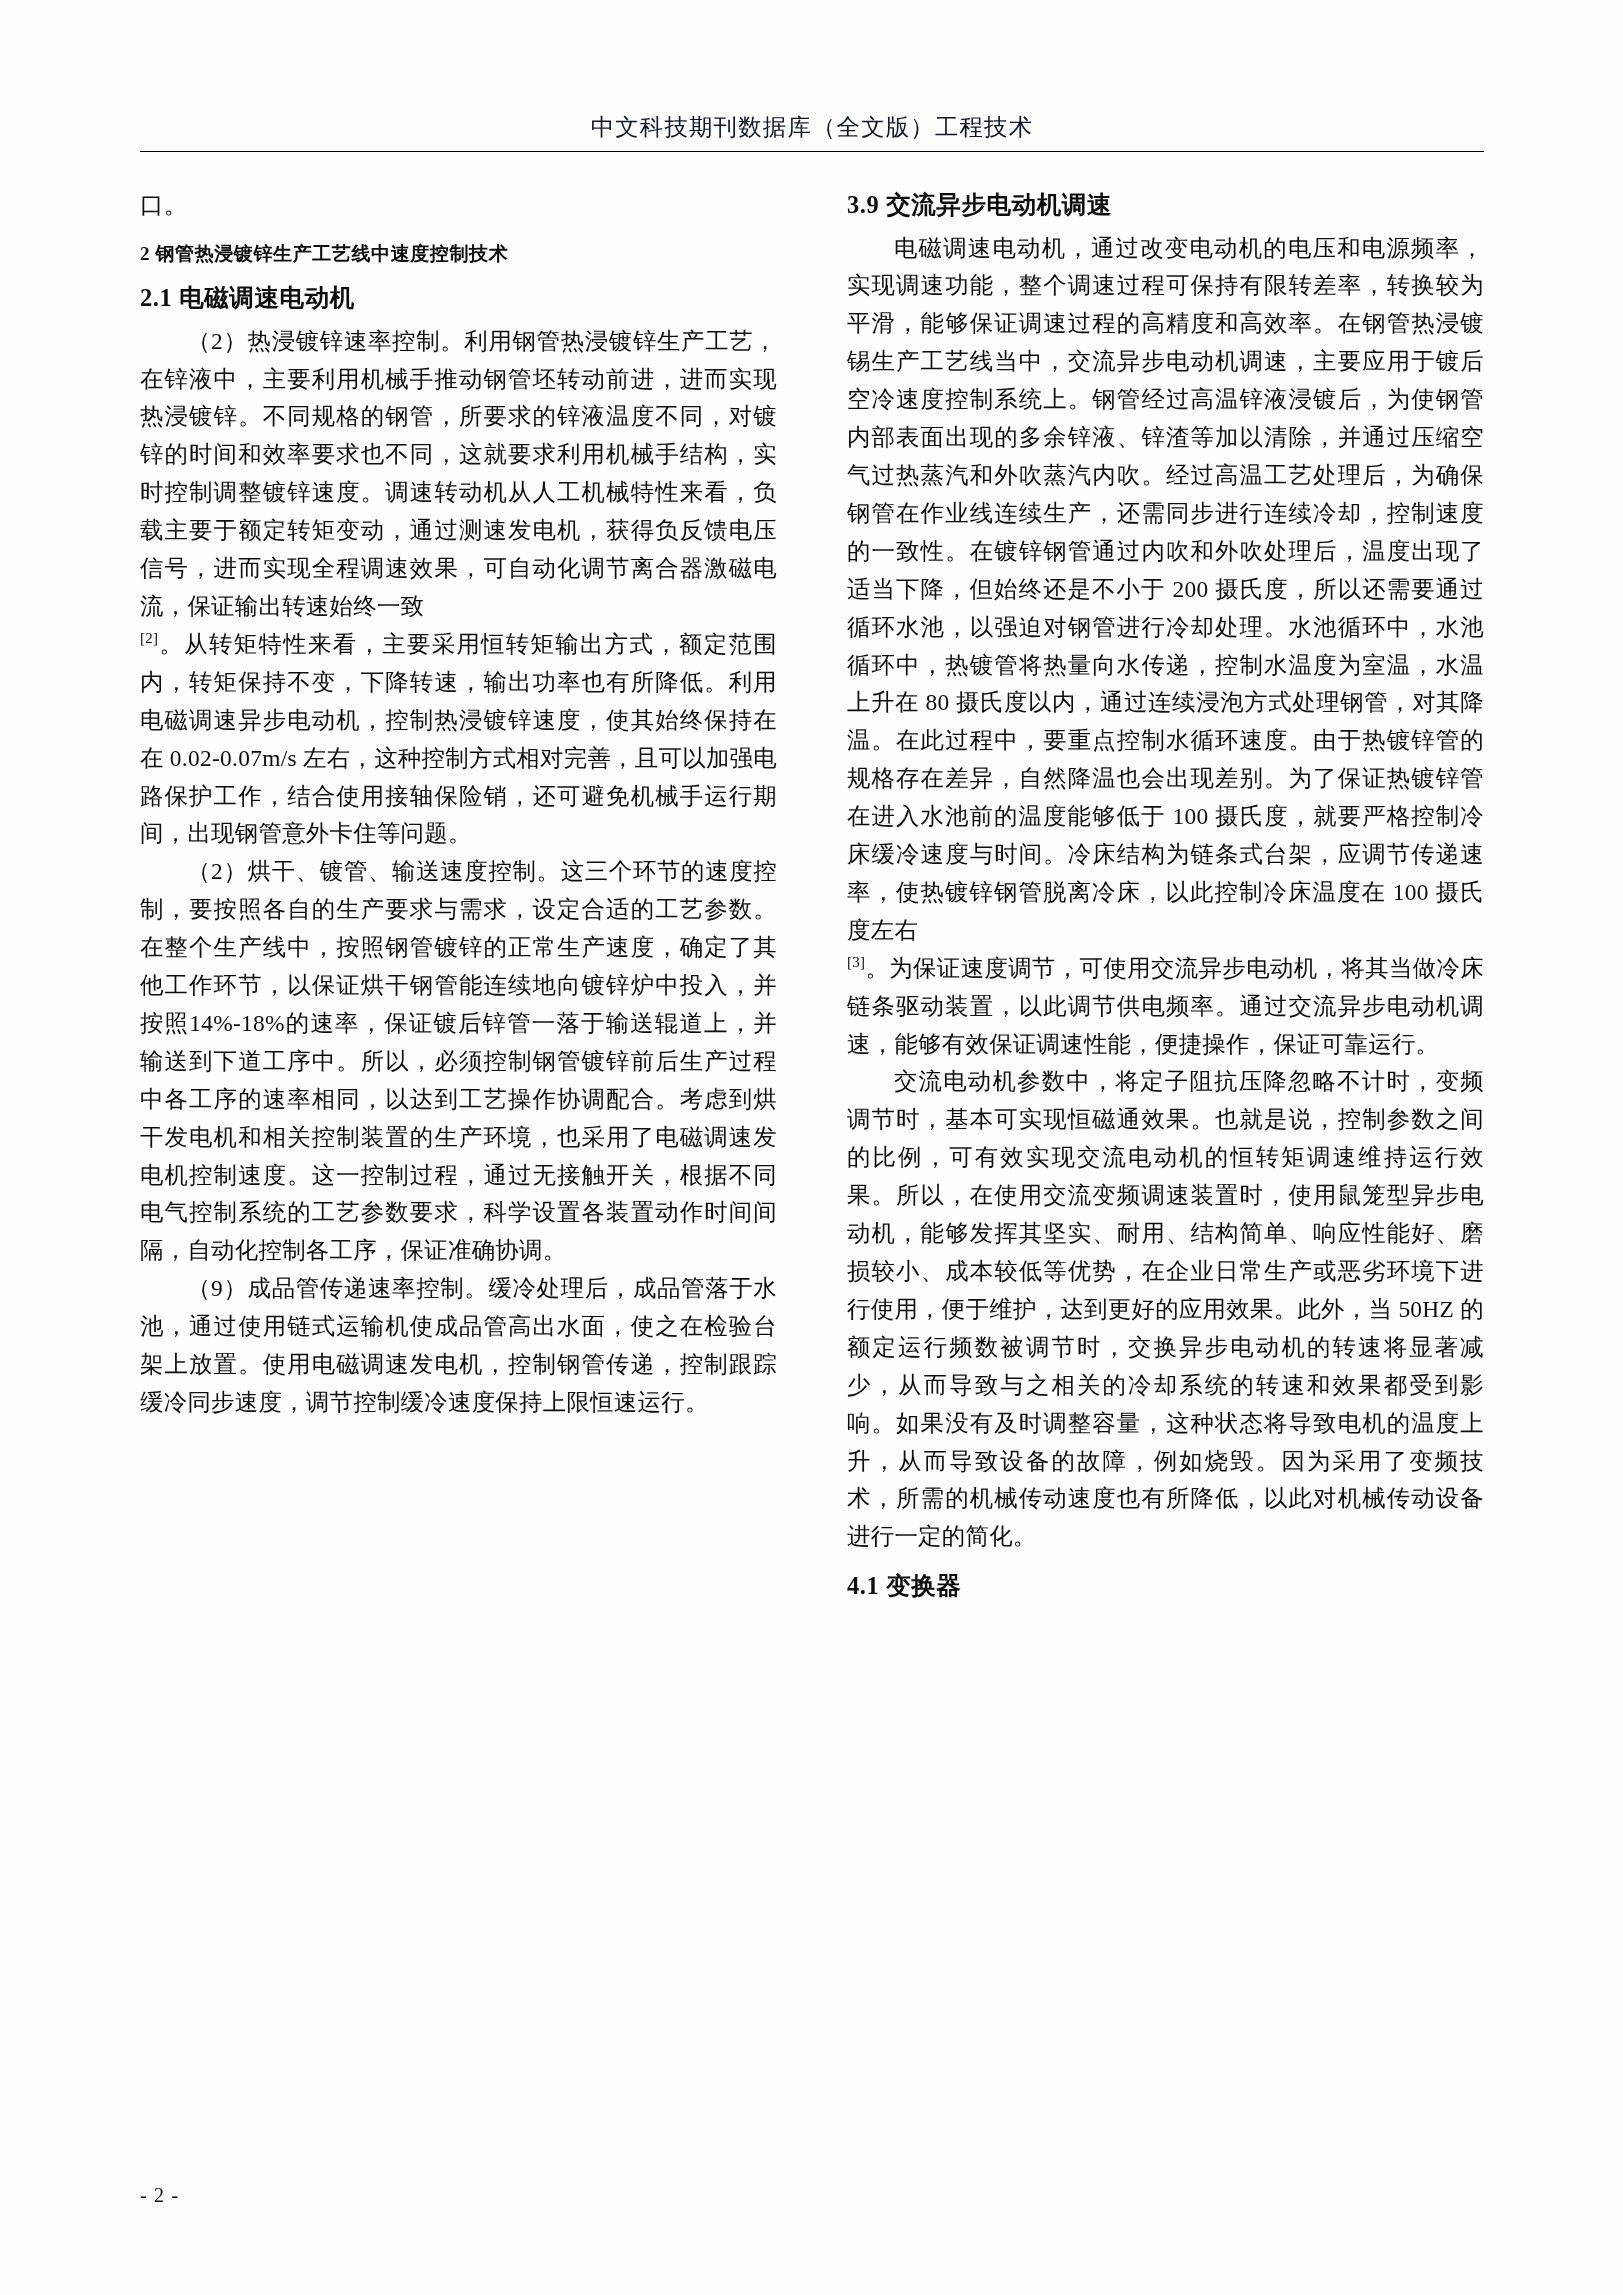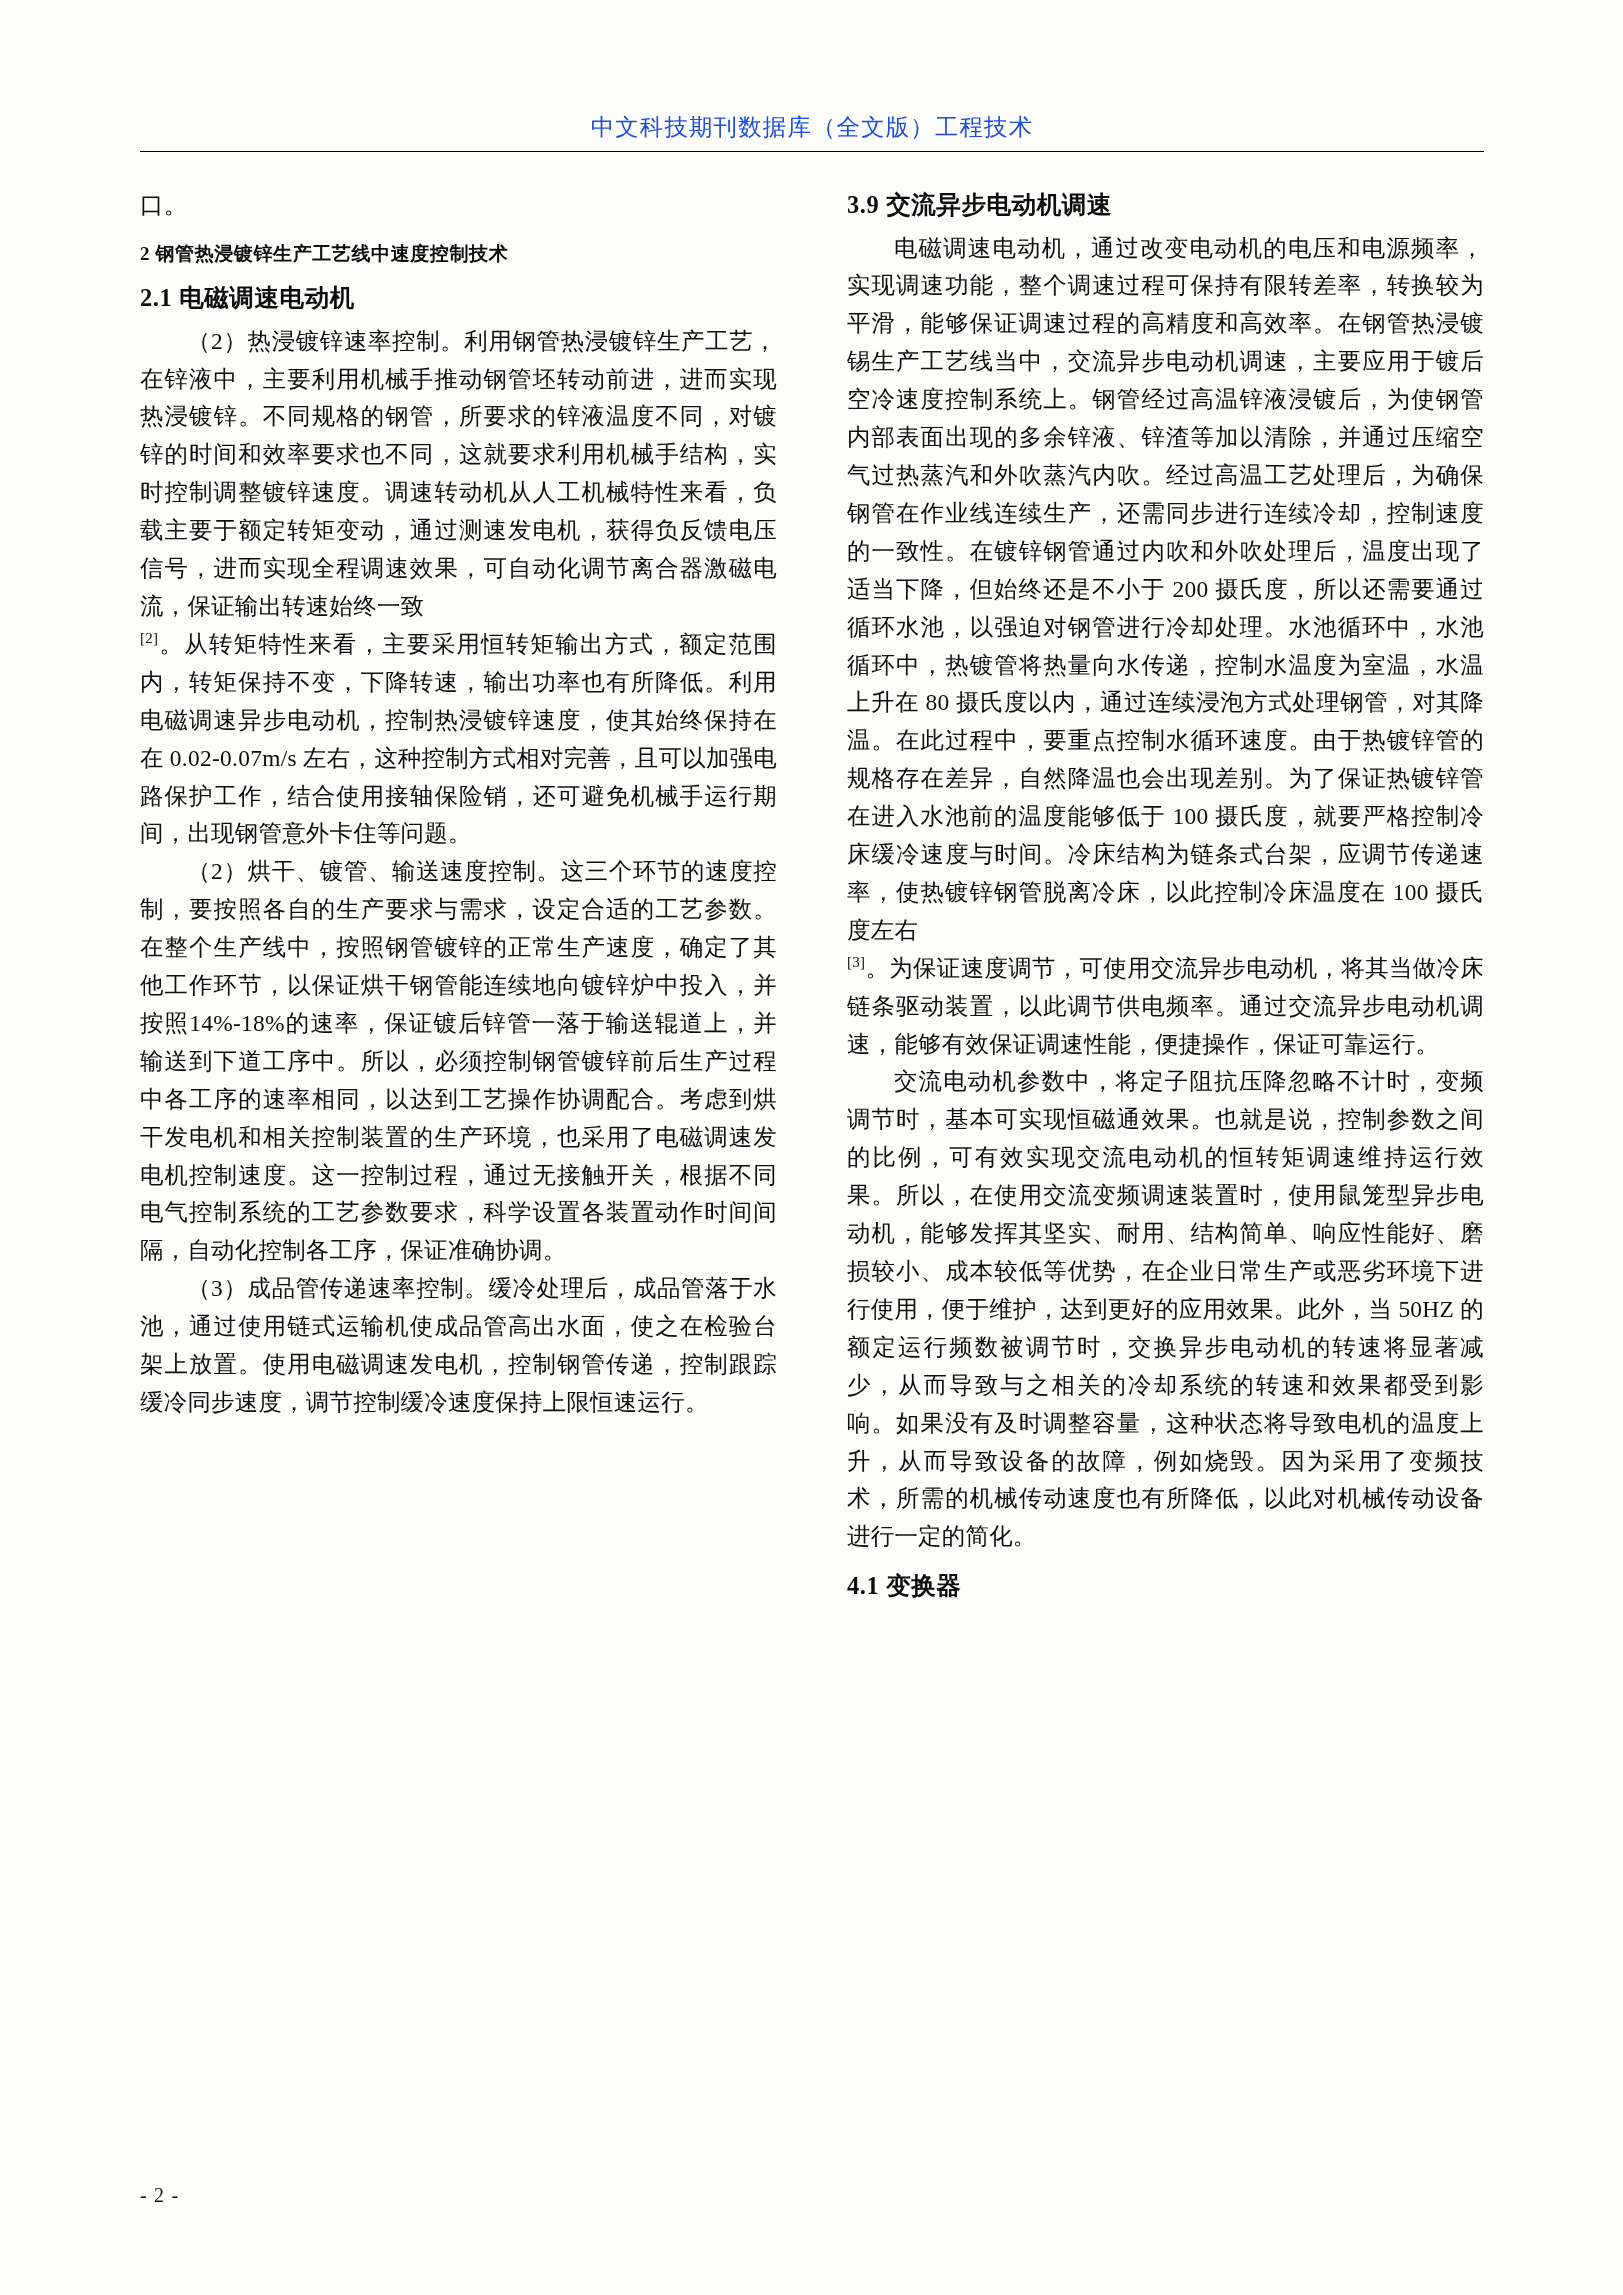--- a/index.html
+++ b/index.html
@@ -23,21 +23,21 @@
     background: #fdfdfb;
   }
   .header {
     position: absolute;
     top: 111px;
     left: 140px;
     width: 1344px;
     text-align: center;
     font-size: 23.4px;
     letter-spacing: 1.2px;
-    color: #1d4ed8;
+    color: #0f172a;
   }
   .header-rule {
     position: absolute;
     top: 151px;
     left: 140px;
     width: 1344px;
     height: 1.2px;
     background: #000;
   }
   .columns {
@@ -106,21 +106,21 @@
     <div class="col">
       <p class="para noindent">口。</p>
 
       <h2 class="heading">2  钢管热浸镀锌生产工艺线中速度控制技术</h2>
 
       <h3 class="subheading">2.1  电磁调速电动机</h3>
 
       <p class="para">（2）热浸镀锌速率控制。利用钢管热浸镀锌生产工艺，在锌液中，主要利用机械手推动钢管坯转动前进，进而实现热浸镀锌。不同规格的钢管，所要求的锌液温度不同，对镀锌的时间和效率要求也不同，这就要求利用机械手结构，实时控制调整镀锌速度。调速转动机从人工机械特性来看，负载主要于额定转矩变动，通过测速发电机，获得负反馈电压信号，进而实现全程调速效果，可自动化调节离合器激磁电流，保证输出转速始终一致</p>
       <p class="para noindent"><sup>[2]</sup><span>。从转矩特性来看，主要采用恒转矩输出方式，额定范围内，转矩保持不变，下降转速，输出功率也有所降低。利用电磁调速异步电动机，控制热浸镀锌速度，使其始终保持在在 0.02-0.07m/s 左右，这种控制方式相对完善，且可以加强电路保护工作，结合使用接轴保险销，还可避免机械手运行期间，出现钢管意外卡住等问题。</span></p>
       <p class="para">（2）烘干、镀管、输送速度控制。这三个环节的速度控制，要按照各自的生产要求与需求，设定合适的工艺参数。在整个生产线中，按照钢管镀锌的正常生产速度，确定了其他工作环节，以保证烘干钢管能连续地向镀锌炉中投入，并按照14%-18%的速率，保证镀后锌管一落于输送辊道上，并输送到下道工序中。所以，必须控制钢管镀锌前后生产过程中各工序的速率相同，以达到工艺操作协调配合。考虑到烘干发电机和相关控制装置的生产环境，也采用了电磁调速发电机控制速度。这一控制过程，通过无接触开关，根据不同电气控制系统的工艺参数要求，科学设置各装置动作时间间隔，自动化控制各工序，保证准确协调。</p>
-      <p class="para">（3）成品管传递速率控制。缓冷处理后，成品管落于水池，通过使用链式运输机使成品管高出水面，使之在检验台架上放置。使用电磁调速发电机，控制钢管传递，控制跟踪缓冷同步速度，调节控制缓冷速度保持上限恒速运行。</p>
+      <p class="para">（9）成品管传递速率控制。缓冷处理后，成品管落于水池，通过使用链式运输机使成品管高出水面，使之在检验台架上放置。使用电磁调速发电机，控制钢管传递，控制跟踪缓冷同步速度，调节控制缓冷速度保持上限恒速运行。</p>
     </div>
 
     <div class="col">
       <h3 class="subheading" style="margin-top:0">3.9  交流异步电动机调速</h3>
 
       <p class="para">电磁调速电动机，通过改变电动机的电压和电源频率，实现调速功能，整个调速过程可保持有限转差率，转换较为平滑，能够保证调速过程的高精度和高效率。在钢管热浸镀锡生产工艺线当中，交流异步电动机调速，主要应用于镀后空冷速度控制系统上。钢管经过高温锌液浸镀后，为使钢管内部表面出现的多余锌液、锌渣等加以清除，并通过压缩空气过热蒸汽和外吹蒸汽内吹。经过高温工艺处理后，为确保钢管在作业线连续生产，还需同步进行连续冷却，控制速度的一致性。在镀锌钢管通过内吹和外吹处理后，温度出现了适当下降，但始终还是不小于 200 摄氏度，所以还需要通过循环水池，以强迫对钢管进行冷却处理。水池循环中，水池循环中，热镀管将热量向水传递，控制水温度为室温，水温上升在 80 摄氏度以内，通过连续浸泡方式处理钢管，对其降温。在此过程中，要重点控制水循环速度。由于热镀锌管的规格存在差异，自然降温也会出现差别。为了保证热镀锌管在进入水池前的温度能够低于 100 摄氏度，就要严格控制冷床缓冷速度与时间。冷床结构为链条式台架，应调节传递速率，使热镀锌钢管脱离冷床，以此控制冷床温度在 100 摄氏度左右</p>
       <p class="para noindent"><sup>[3]</sup><span>。为保证速度调节，可使用交流异步电动机，将其当做冷床链条驱动装置，以此调节供电频率。通过交流异步电动机调速，能够有效保证调速性能，便捷操作，保证可靠运行。</span></p>
       <p class="para">交流电动机参数中，将定子阻抗压降忽略不计时，变频调节时，基本可实现恒磁通效果。也就是说，控制参数之间的比例，可有效实现交流电动机的恒转矩调速维持运行效果。所以，在使用交流变频调速装置时，使用鼠笼型异步电动机，能够发挥其坚实、耐用、结构简单、响应性能好、磨损较小、成本较低等优势，在企业日常生产或恶劣环境下进行使用，便于维护，达到更好的应用效果。此外，当 50HZ 的额定运行频数被调节时，交换异步电动机的转速将显著减少，从而导致与之相关的冷却系统的转速和效果都受到影响。如果没有及时调整容量，这种状态将导致电机的温度上升，从而导致设备的故障，例如烧毁。因为采用了变频技术，所需的机械传动速度也有所降低，以此对机械传动设备进行一定的简化。</p>
 
       <h3 class="subheading">4.1  变换器</h3>

